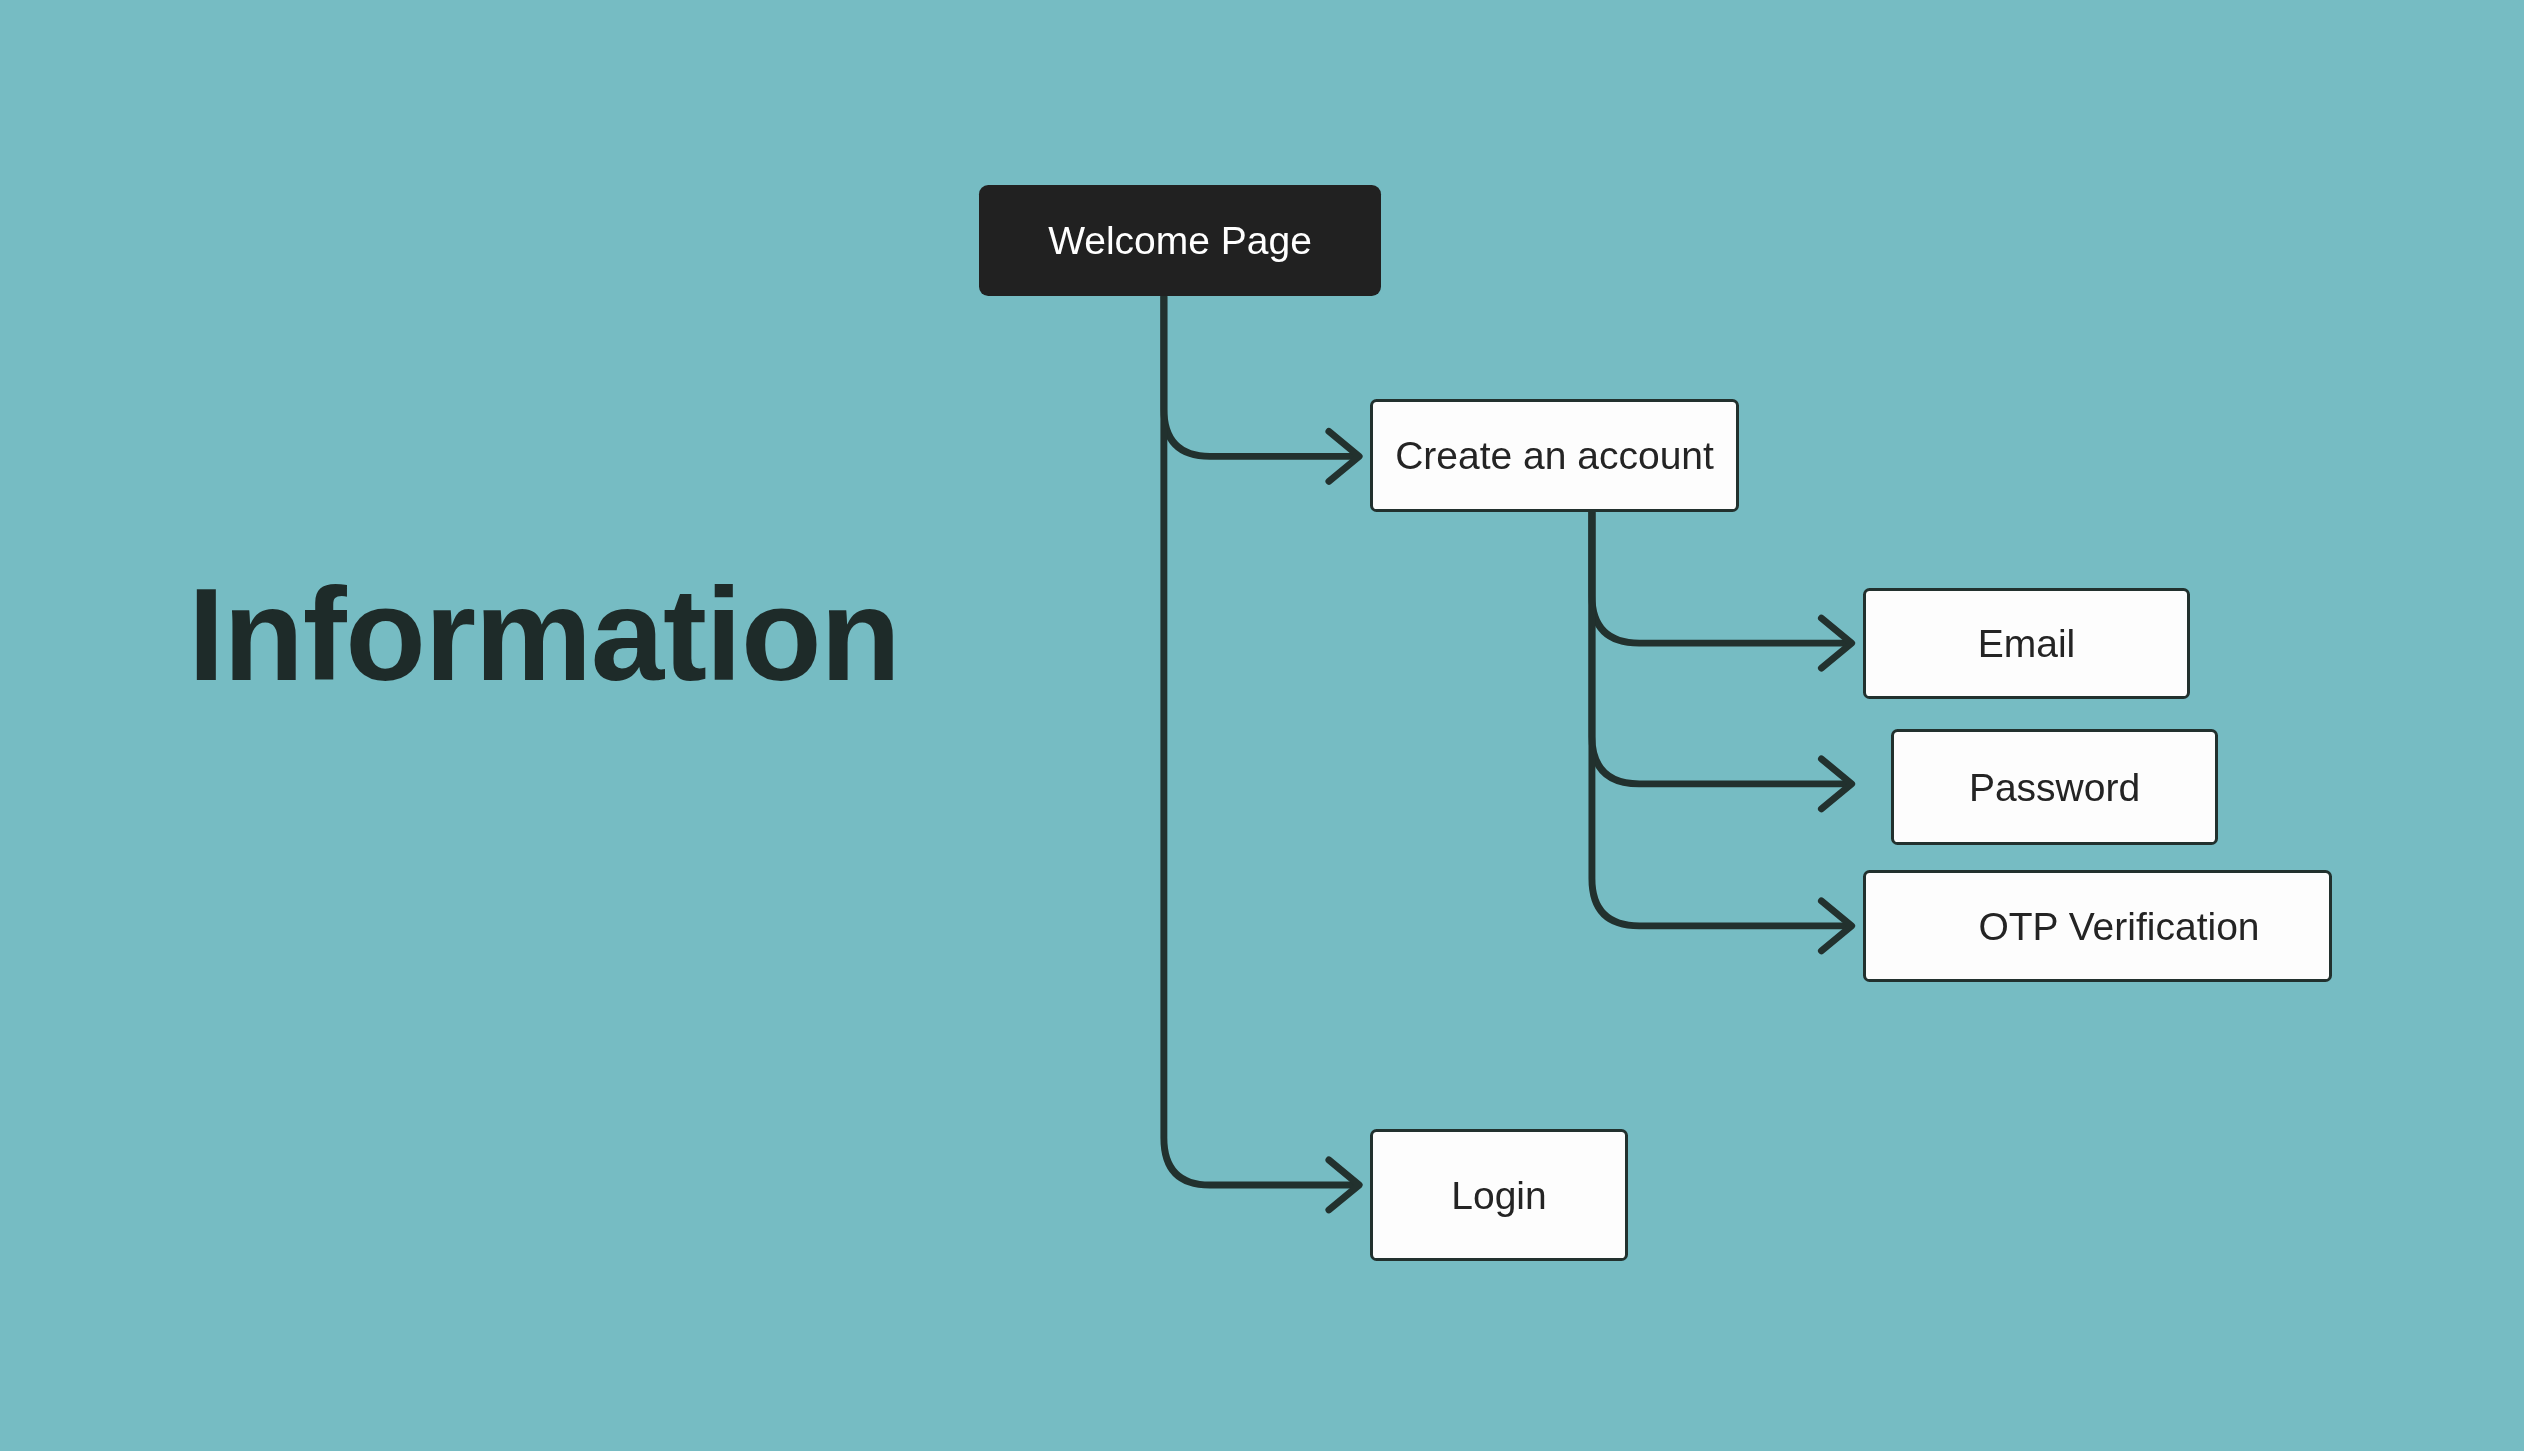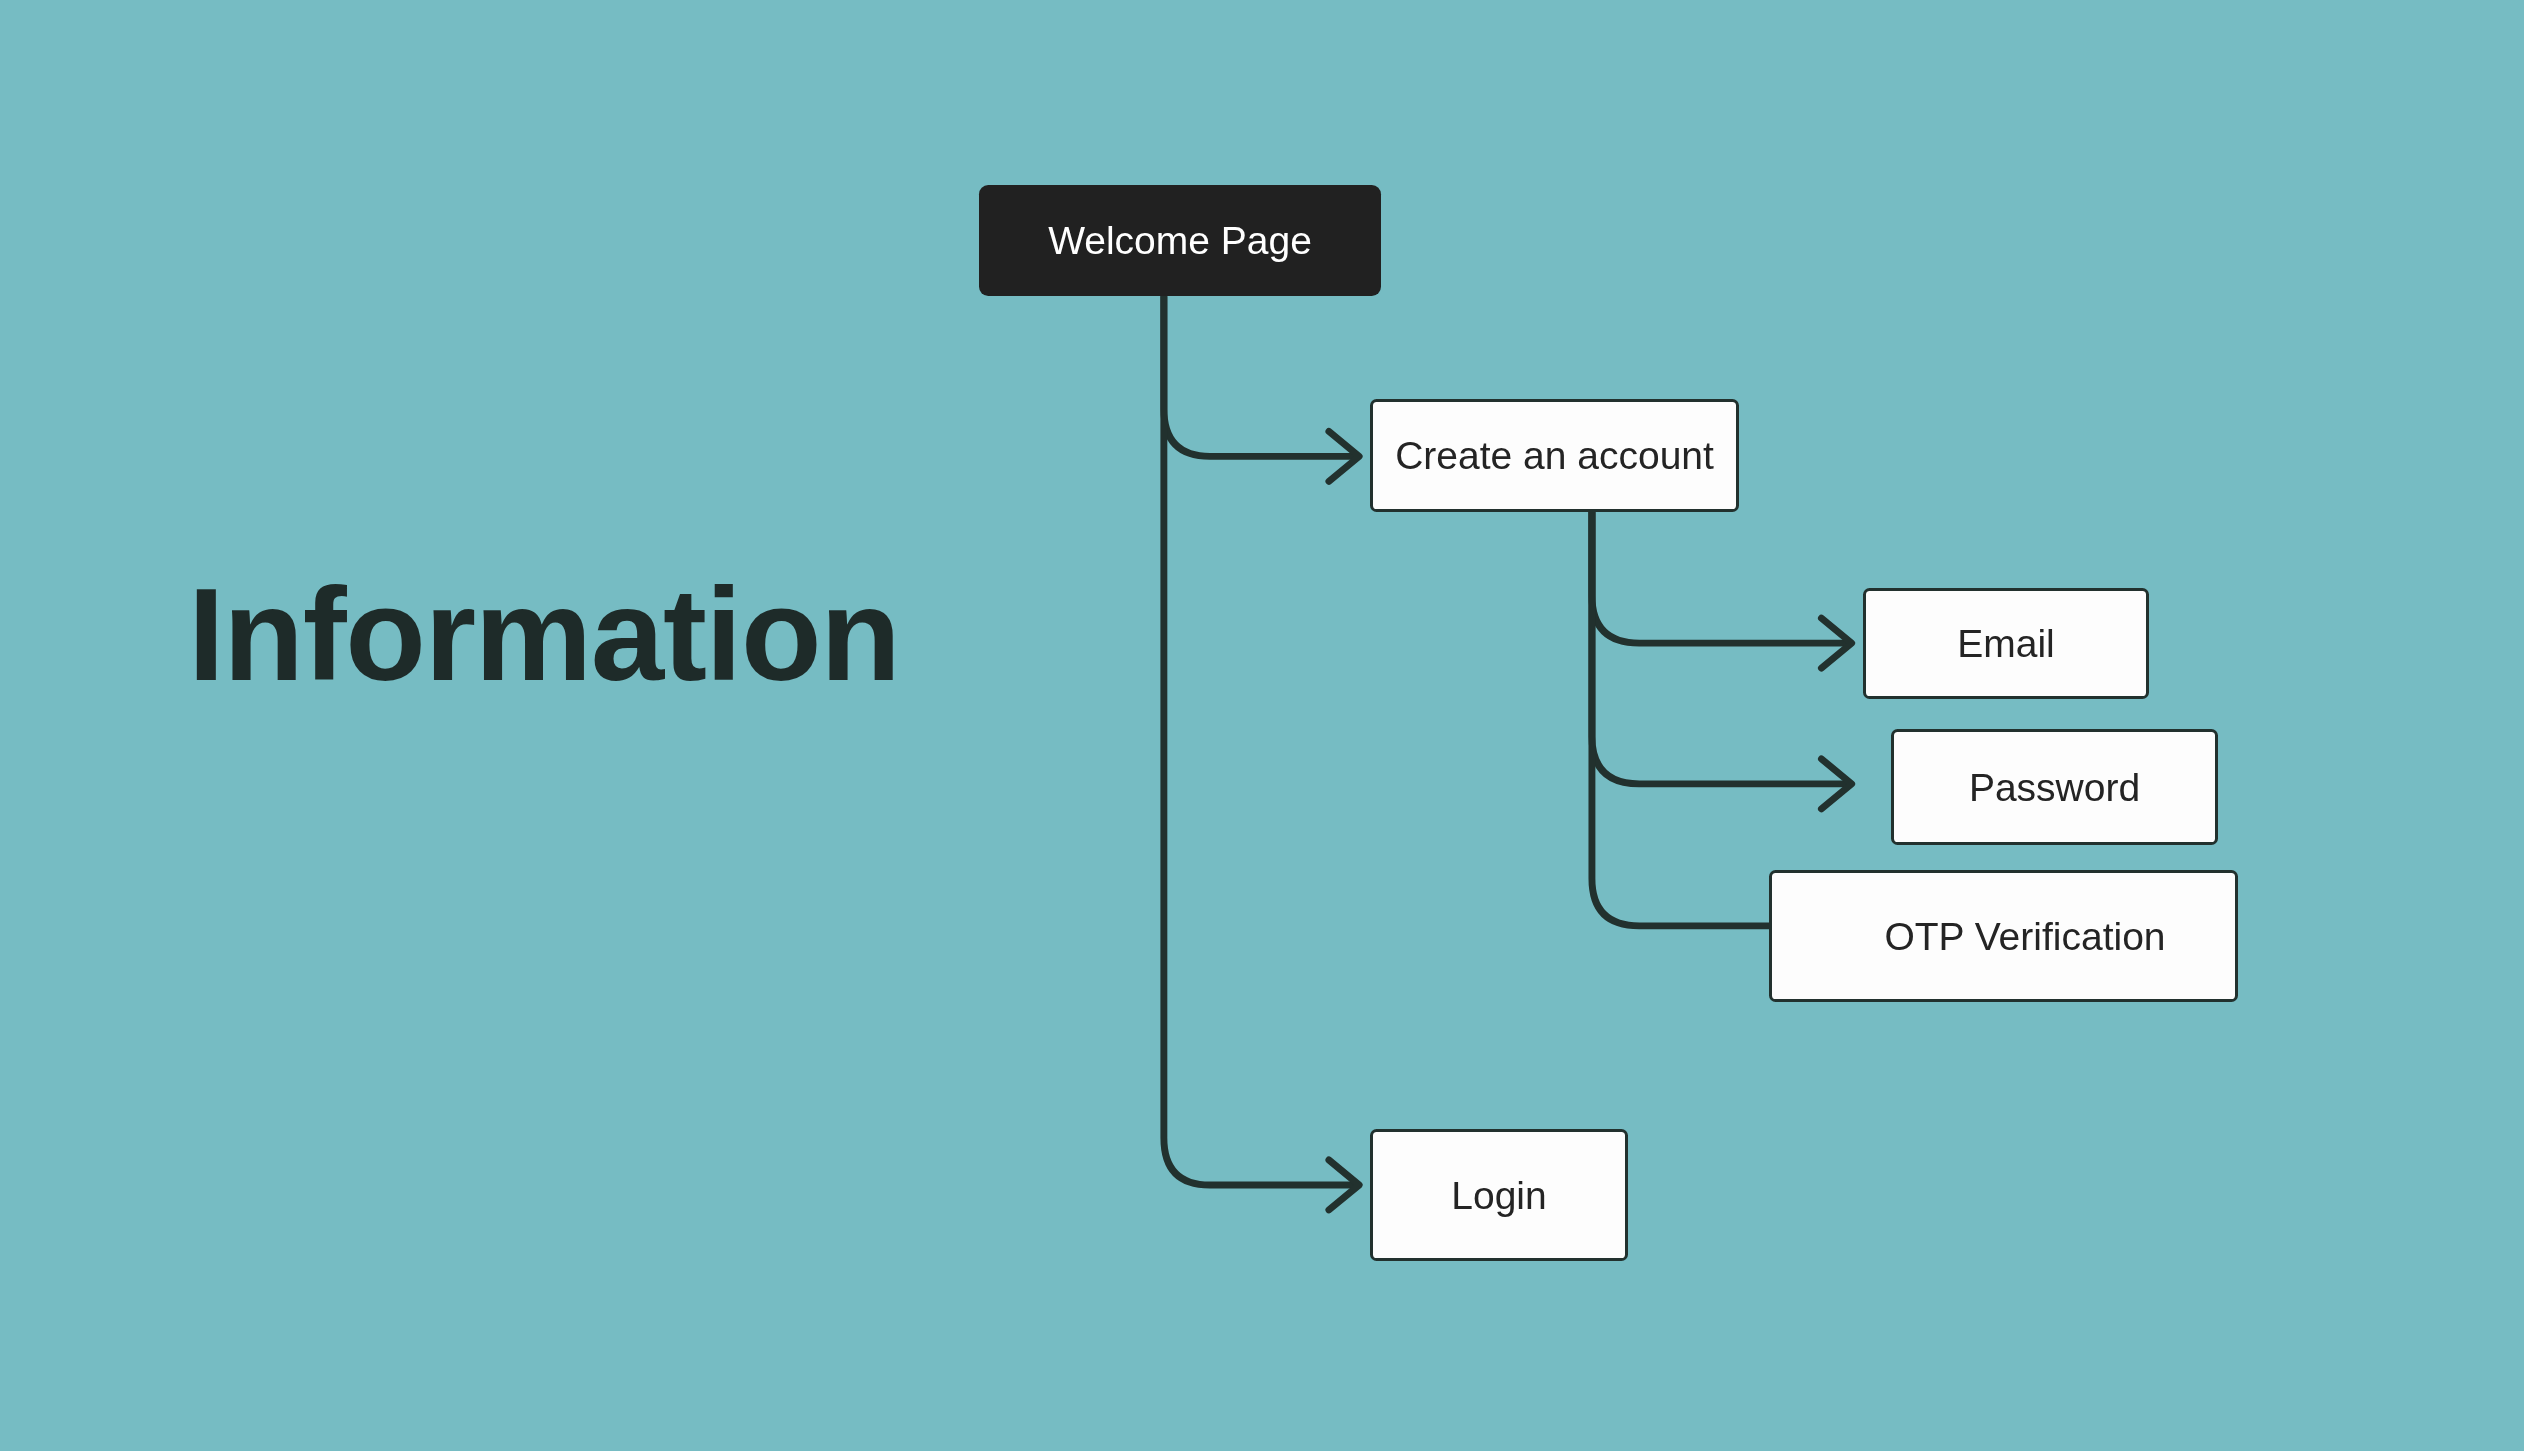--- a/index.html
+++ b/index.html
@@ -64,23 +64,23 @@
   .node.light{
     background:var(--node-light-bg);
     color:var(--node-light-text);
     border:3.3px solid var(--line);
     border-radius:6.6px;
     font-weight:400;
   }
   
   .node-welcome       {left:979px;top:185px; width:402px;height:111px;}
   .node-create-account{left:1370px;top:399px; width:369px;height:113px;}
-  .node-email         {left:1863px;top:588px; width:286px;height:111px;}
+  .node-email         {left:1863px;top:588px; width:327px;height:111px;}
   .node-password      {left:1863px;top:729px;width:327px;height:116px;margin-left:28px;}
-  .node-otp           {left:1769px;top:870px;width:469px;height:132px;padding-left:43px;}
+  .node-otp           {left:1863px;top:870px;width:469px;height:112px;padding-left:43px;}
   .node-login         {left:1370px;top:1129px;width:258px;height:132px;}
 </style>
 </head>
 <body>
 
 <div class="stage">
 
   <h1 class="page-title">
     <div>Information</div>
   </h1>

